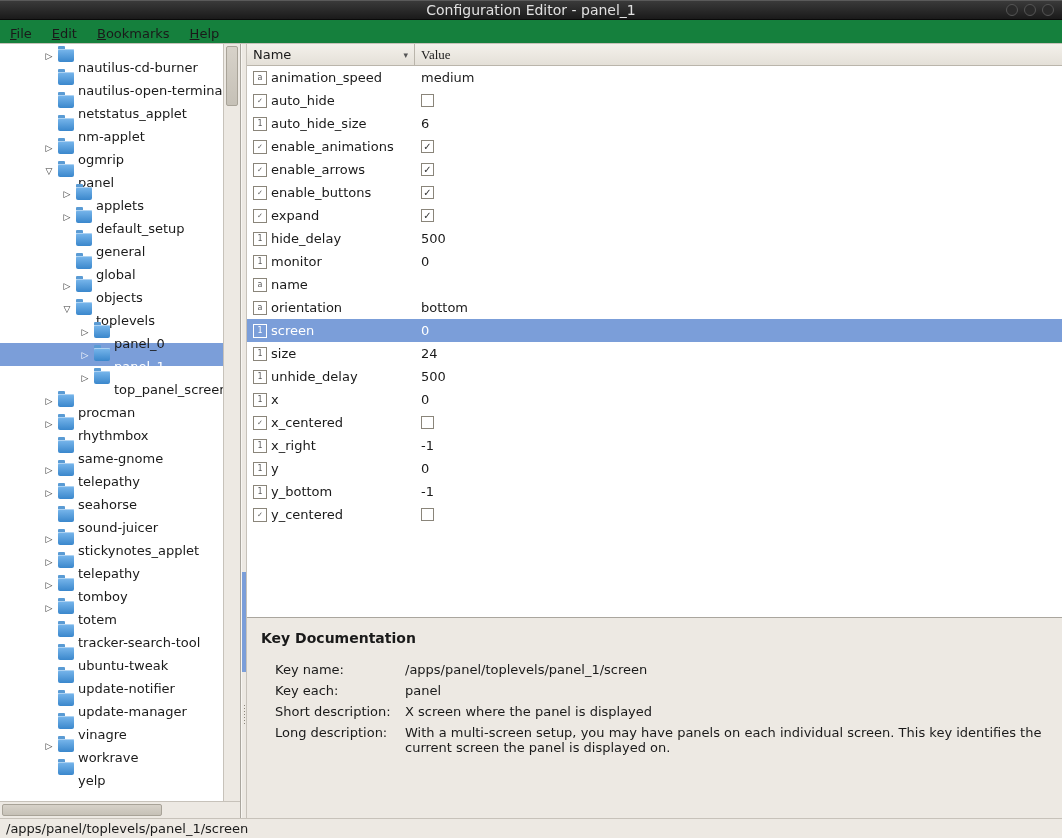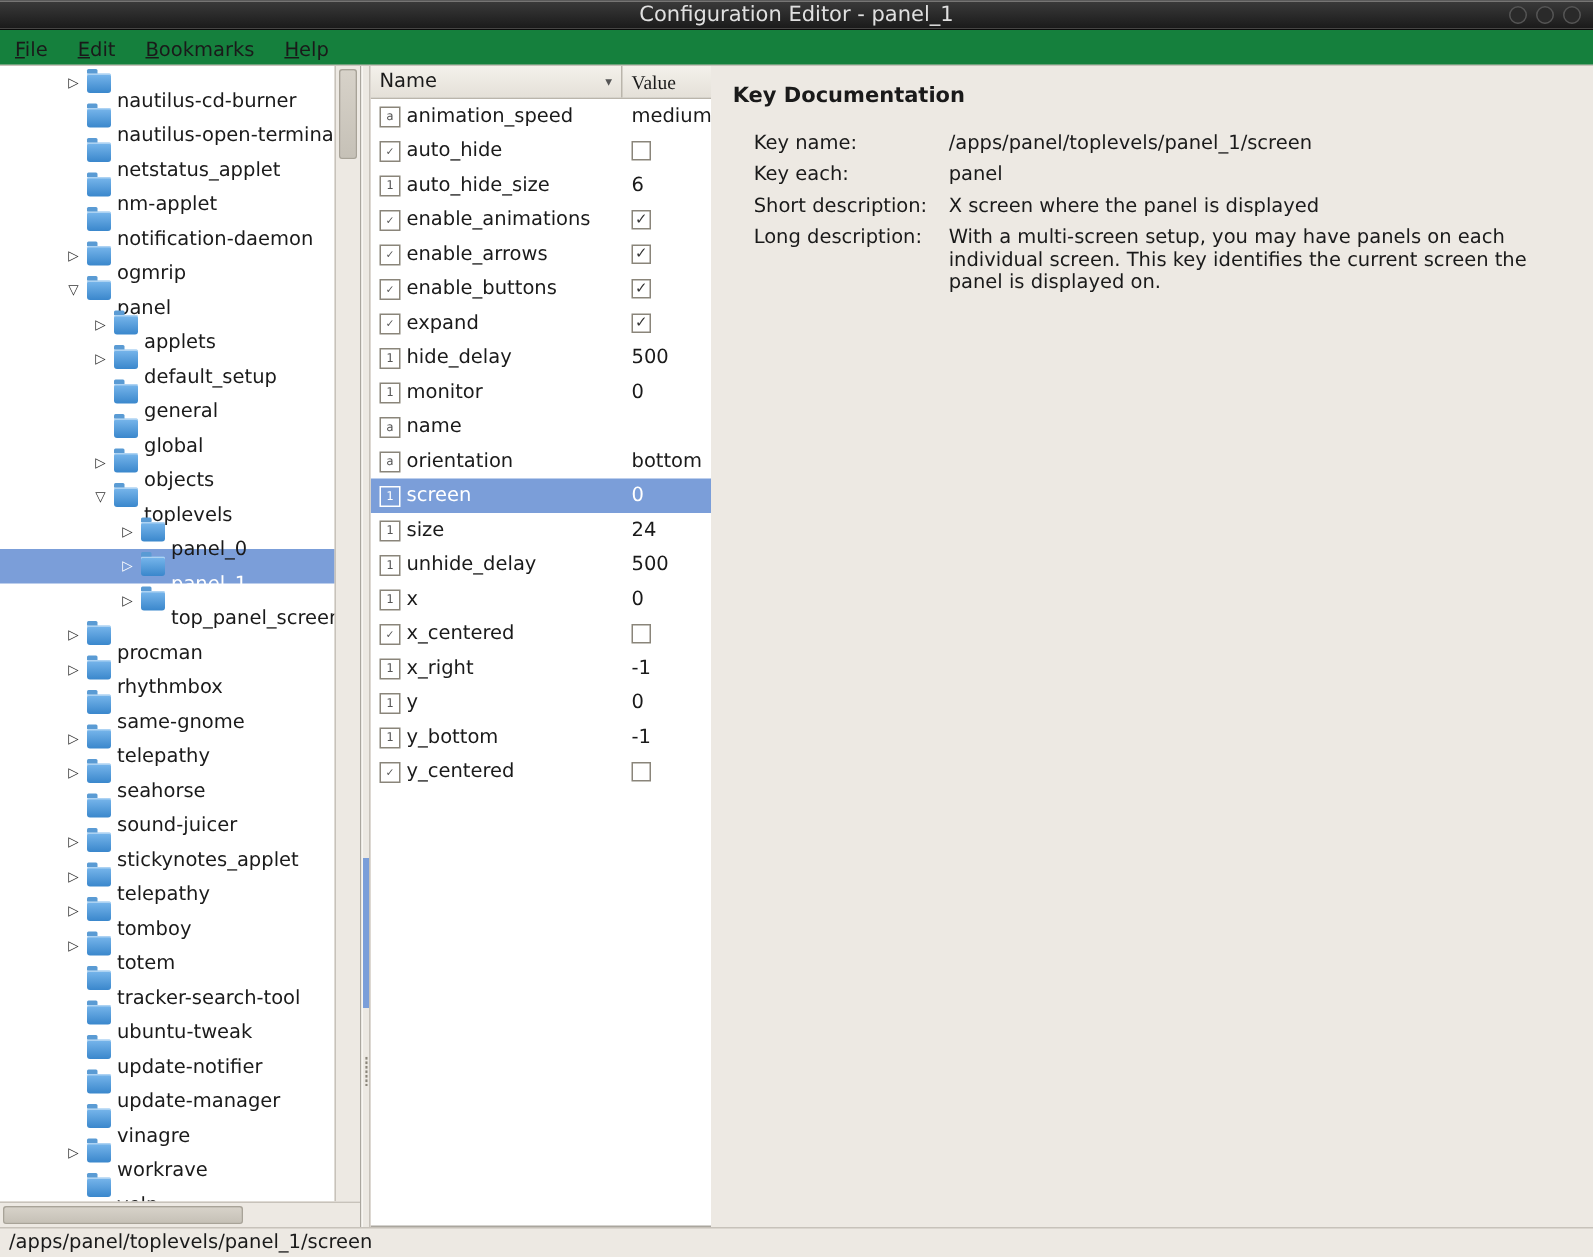--- a/index.html
+++ b/index.html
@@ -159,21 +159,21 @@
 .splitter .dots {
   position: absolute;
   top: 660px;
   left: 1px; right: 1px; height: 20px;
   background-image: radial-gradient(#8a857a 1px, transparent 1px);
   background-size: 3px 3px;
 }
 .right-pane {
   flex: 1;
   display: flex;
-  flex-direction: row;
+  flex-direction: column;
   min-width: 0;
 }
 .key-table-wrap {
   flex: 1;
   background: #fff;
   border-bottom: 1px solid #aaa69e;
   display: flex;
   flex-direction: column;
   min-height: 0;
 }
@@ -312,26 +312,20 @@
             <span class="indent" style="width: 42px;"></span>
             <span class="expander"></span>
             <span class="folder-icon"></span>
             <span class="label">netstatus_applet</span>
           </div>
           <div class="tree-row">
             <span class="indent" style="width: 42px;"></span>
             <span class="expander"></span>
             <span class="folder-icon"></span>
             <span class="label">nm-applet</span>
-          </div>
-          <div class="tree-row">
-            <span class="indent" style="width: 42px;"></span>
-            <span class="expander"></span>
-            <span class="folder-icon"></span>
-            <span class="label">notification-daemon</span>
           </div>
           <div class="tree-row">
             <span class="indent" style="width: 42px;"></span>
             <span class="expander">▷</span>
             <span class="folder-icon"></span>
             <span class="label">ogmrip</span>
           </div>
           <div class="tree-row">
             <span class="indent" style="width: 42px;"></span>
             <span class="expander">▽</span>

